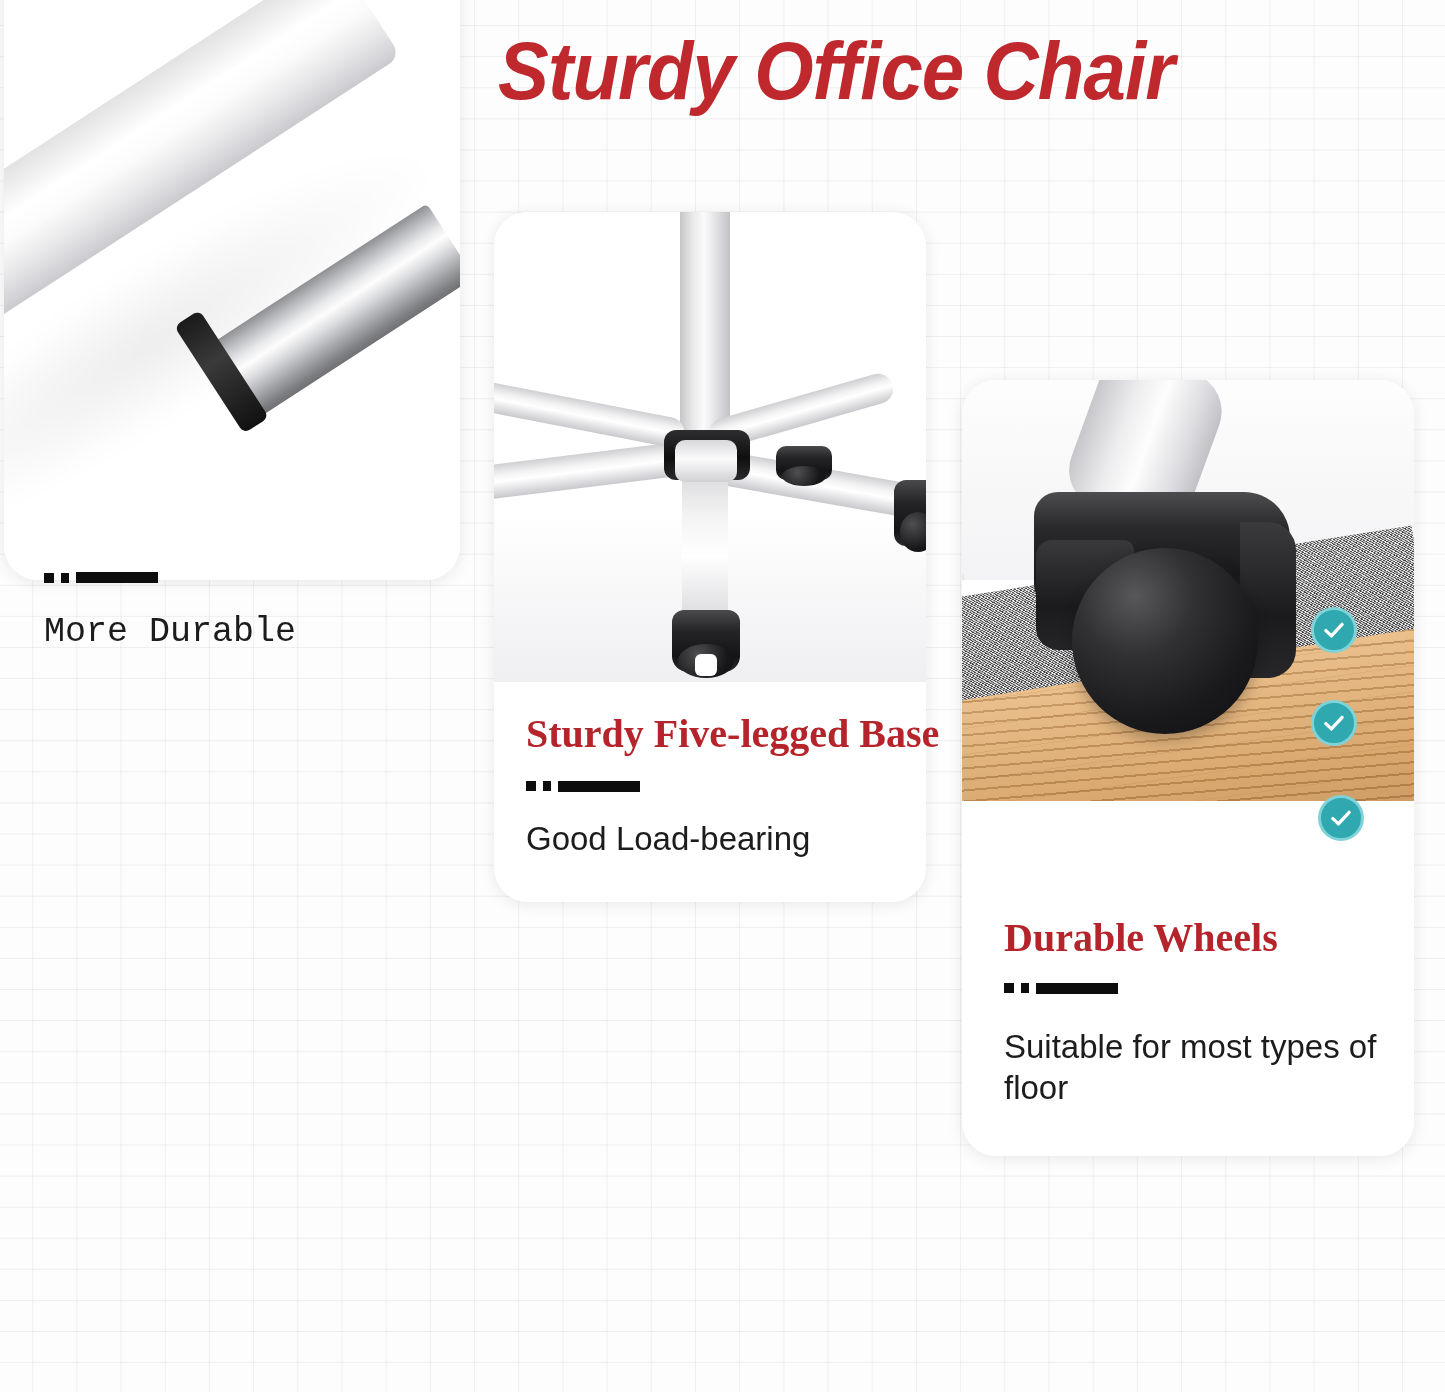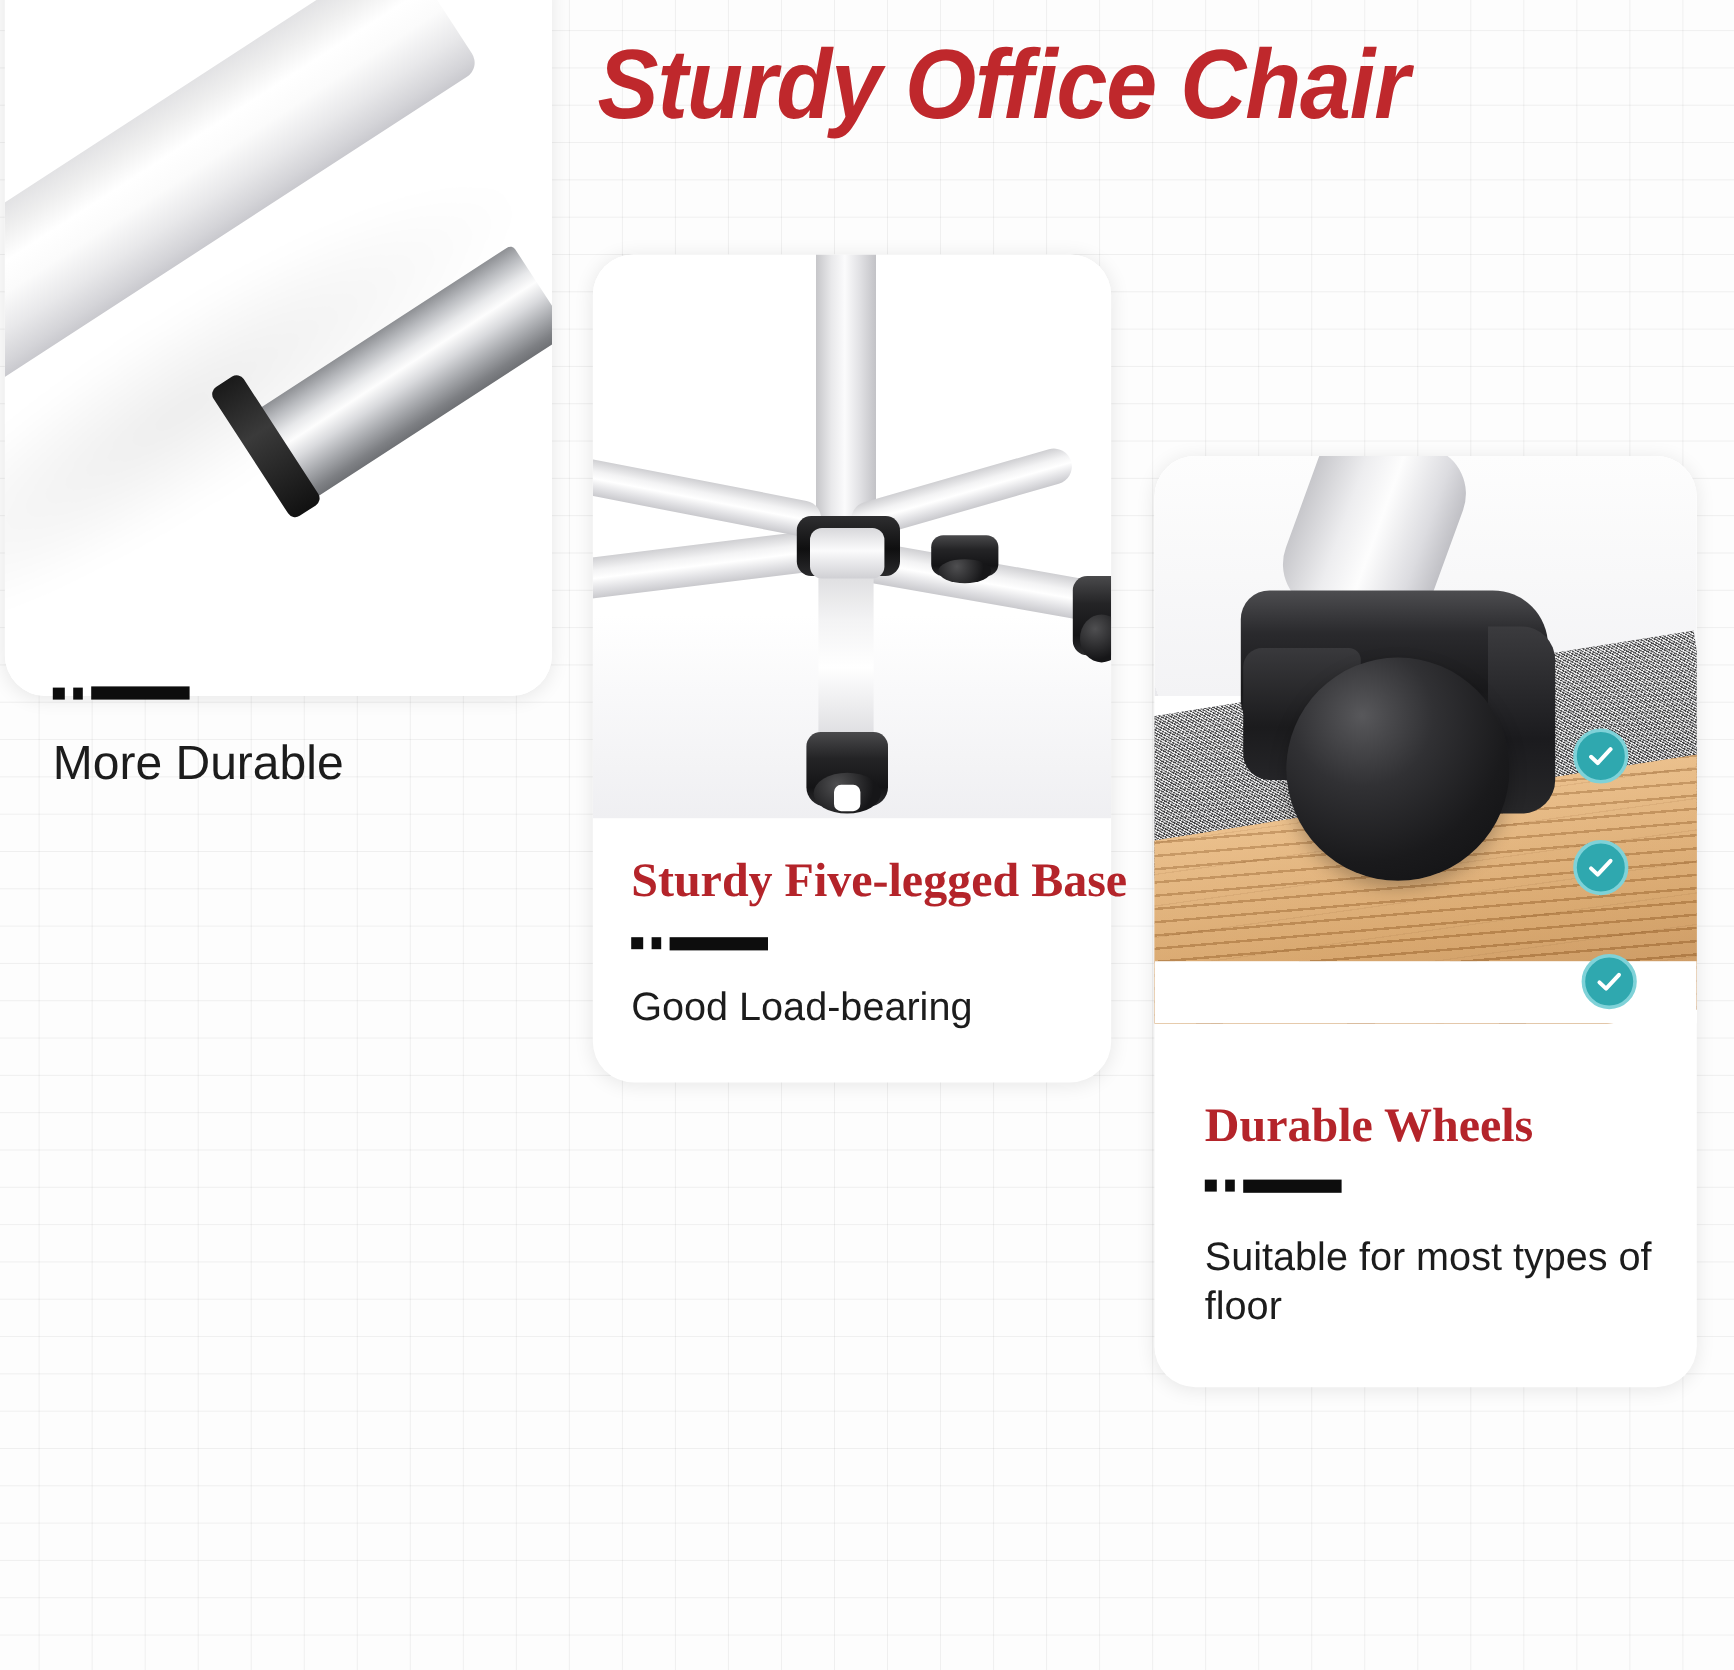--- a/index.html
+++ b/index.html
@@ -60,21 +60,21 @@
   .cap-rule i.d3{width:82px;height:11px;}
   .cap-sub{
     font-family:"Liberation Sans", sans-serif;
     color:#1c1c1c;
     line-height:1.25;
   }
 
   #cap1{position:absolute;left:44px;top:548px;width:400px;}
   #cap1 .cap-head{font-size:42px;}
   #cap1 .cap-rule{margin-top:24px;}
-  #cap1 .cap-sub{margin-top:28px;font-size:40px;}
+  #cap1 .cap-sub{margin-top:28px;font-size:35px;font-family:Liberation Mono, monospace;}
 
   #cap2{position:absolute;left:526px;top:712px;width:420px;}
   #cap2 .cap-head{font-size:40px;}
   #cap2 .cap-rule{margin-top:24px;}
   #cap2 .cap-sub{margin-top:26px;font-size:33px;}
 
   #cap3{position:absolute;left:1004px;top:916px;width:400px;}
   #cap3 .cap-head{font-size:40px;}
   #cap3 .cap-rule{margin-top:22px;}
   #cap3 .cap-sub{margin-top:32px;font-size:33px;}

